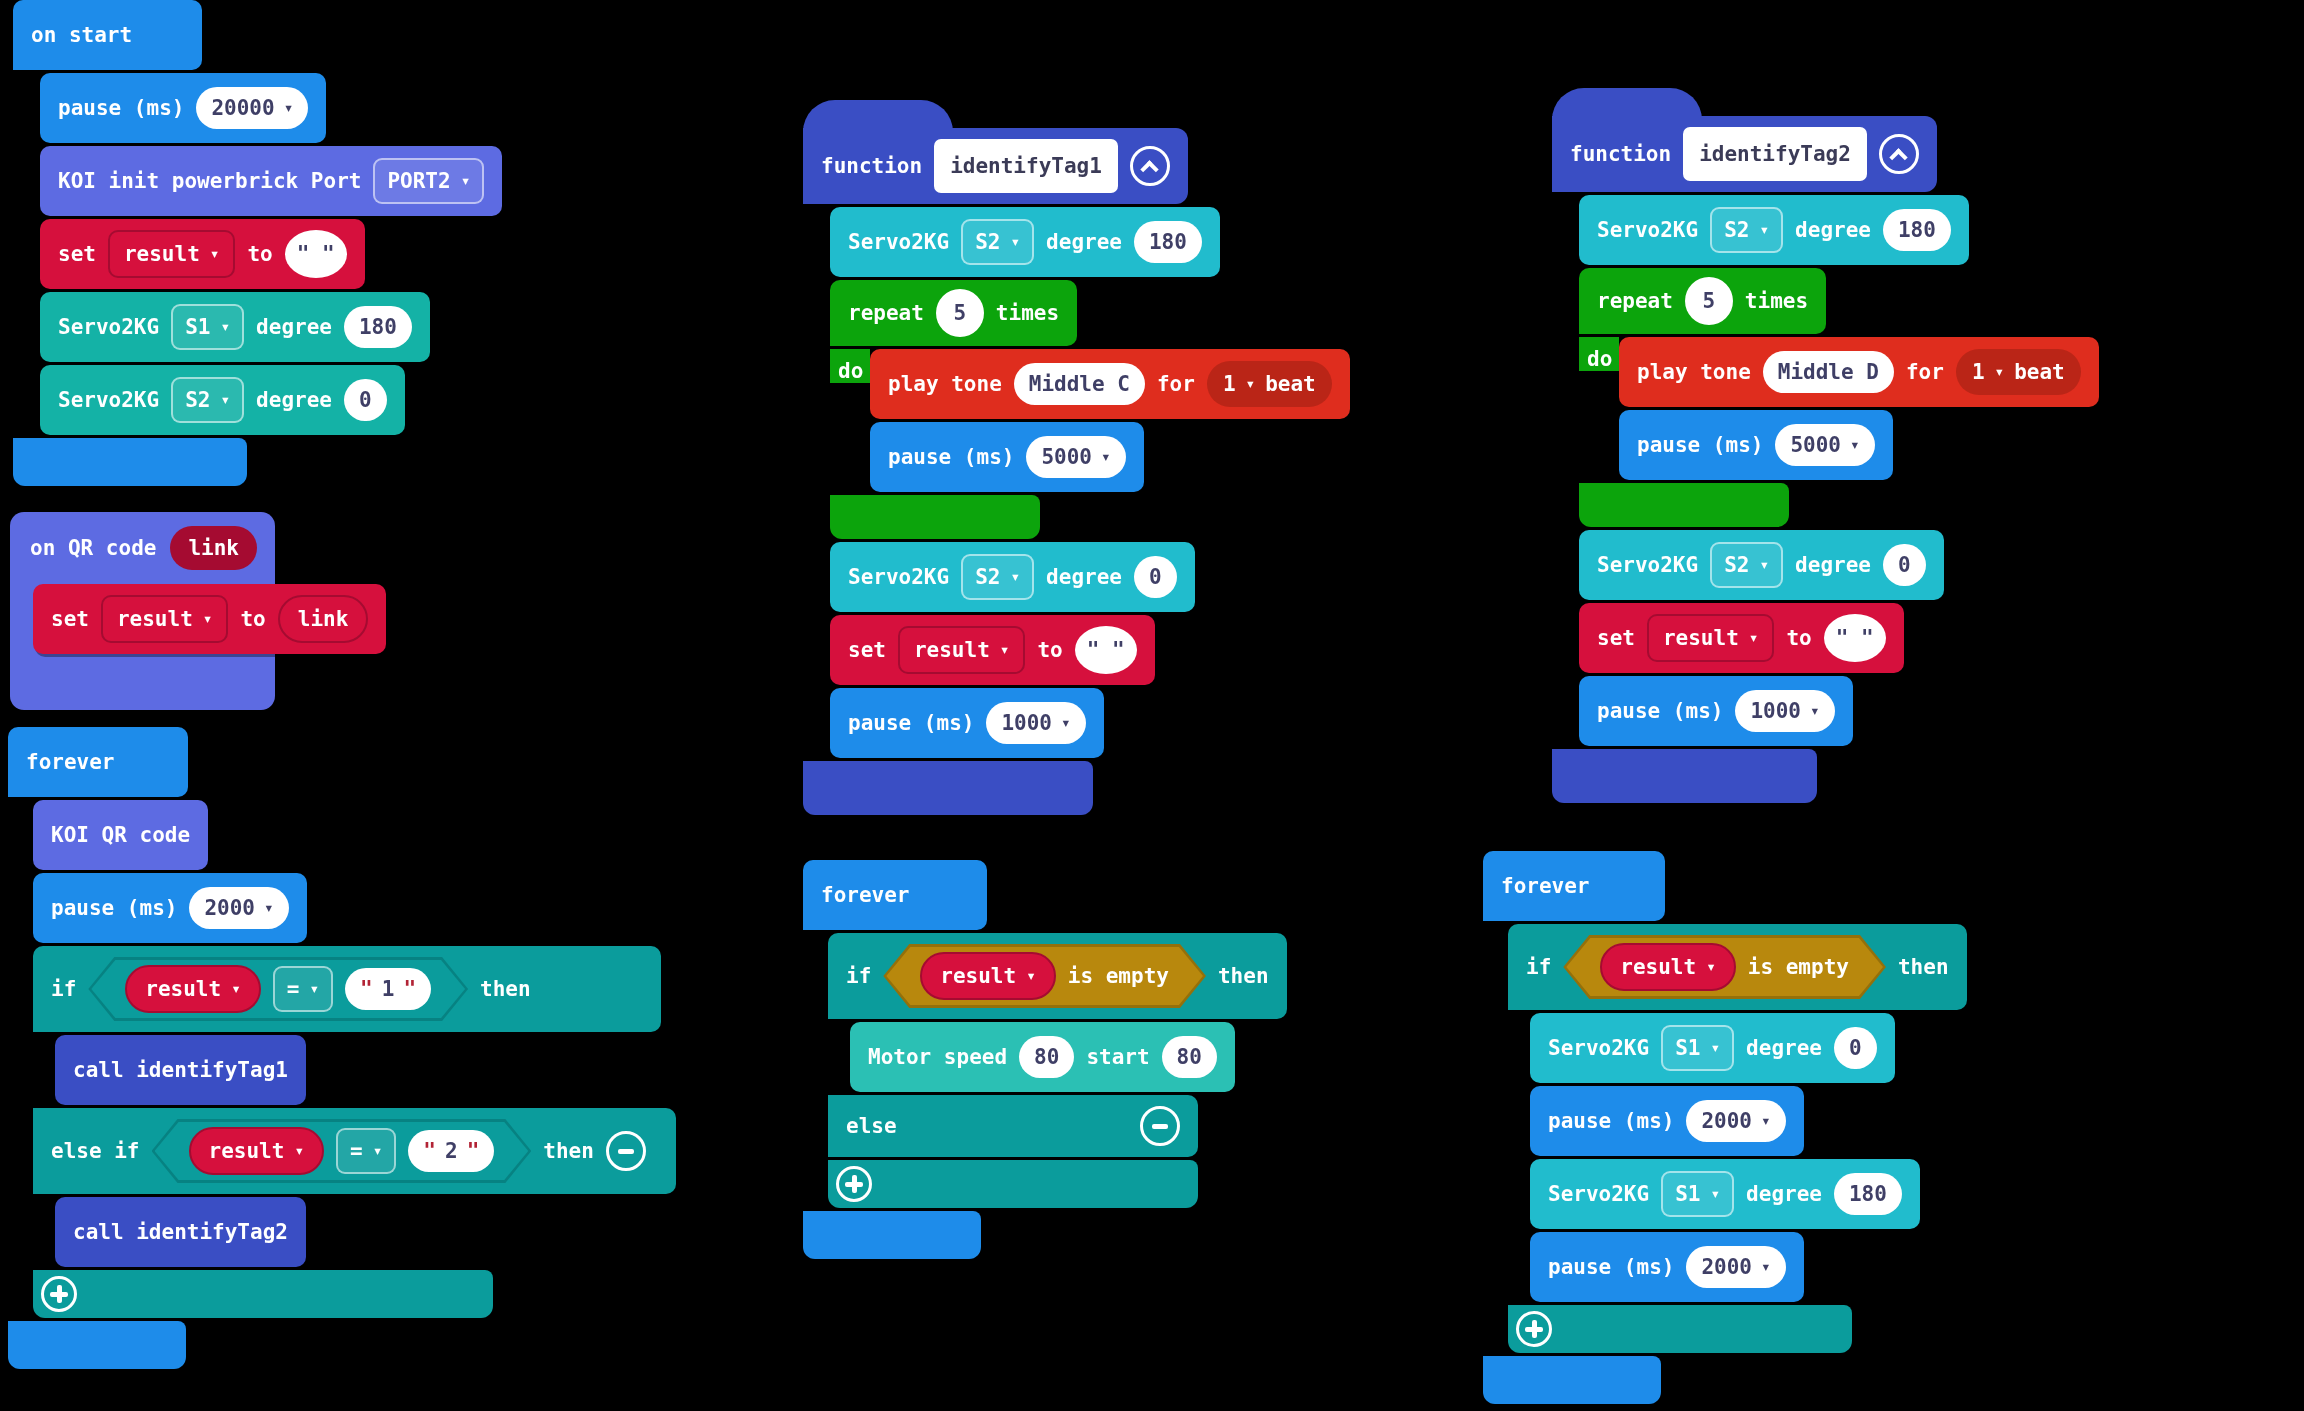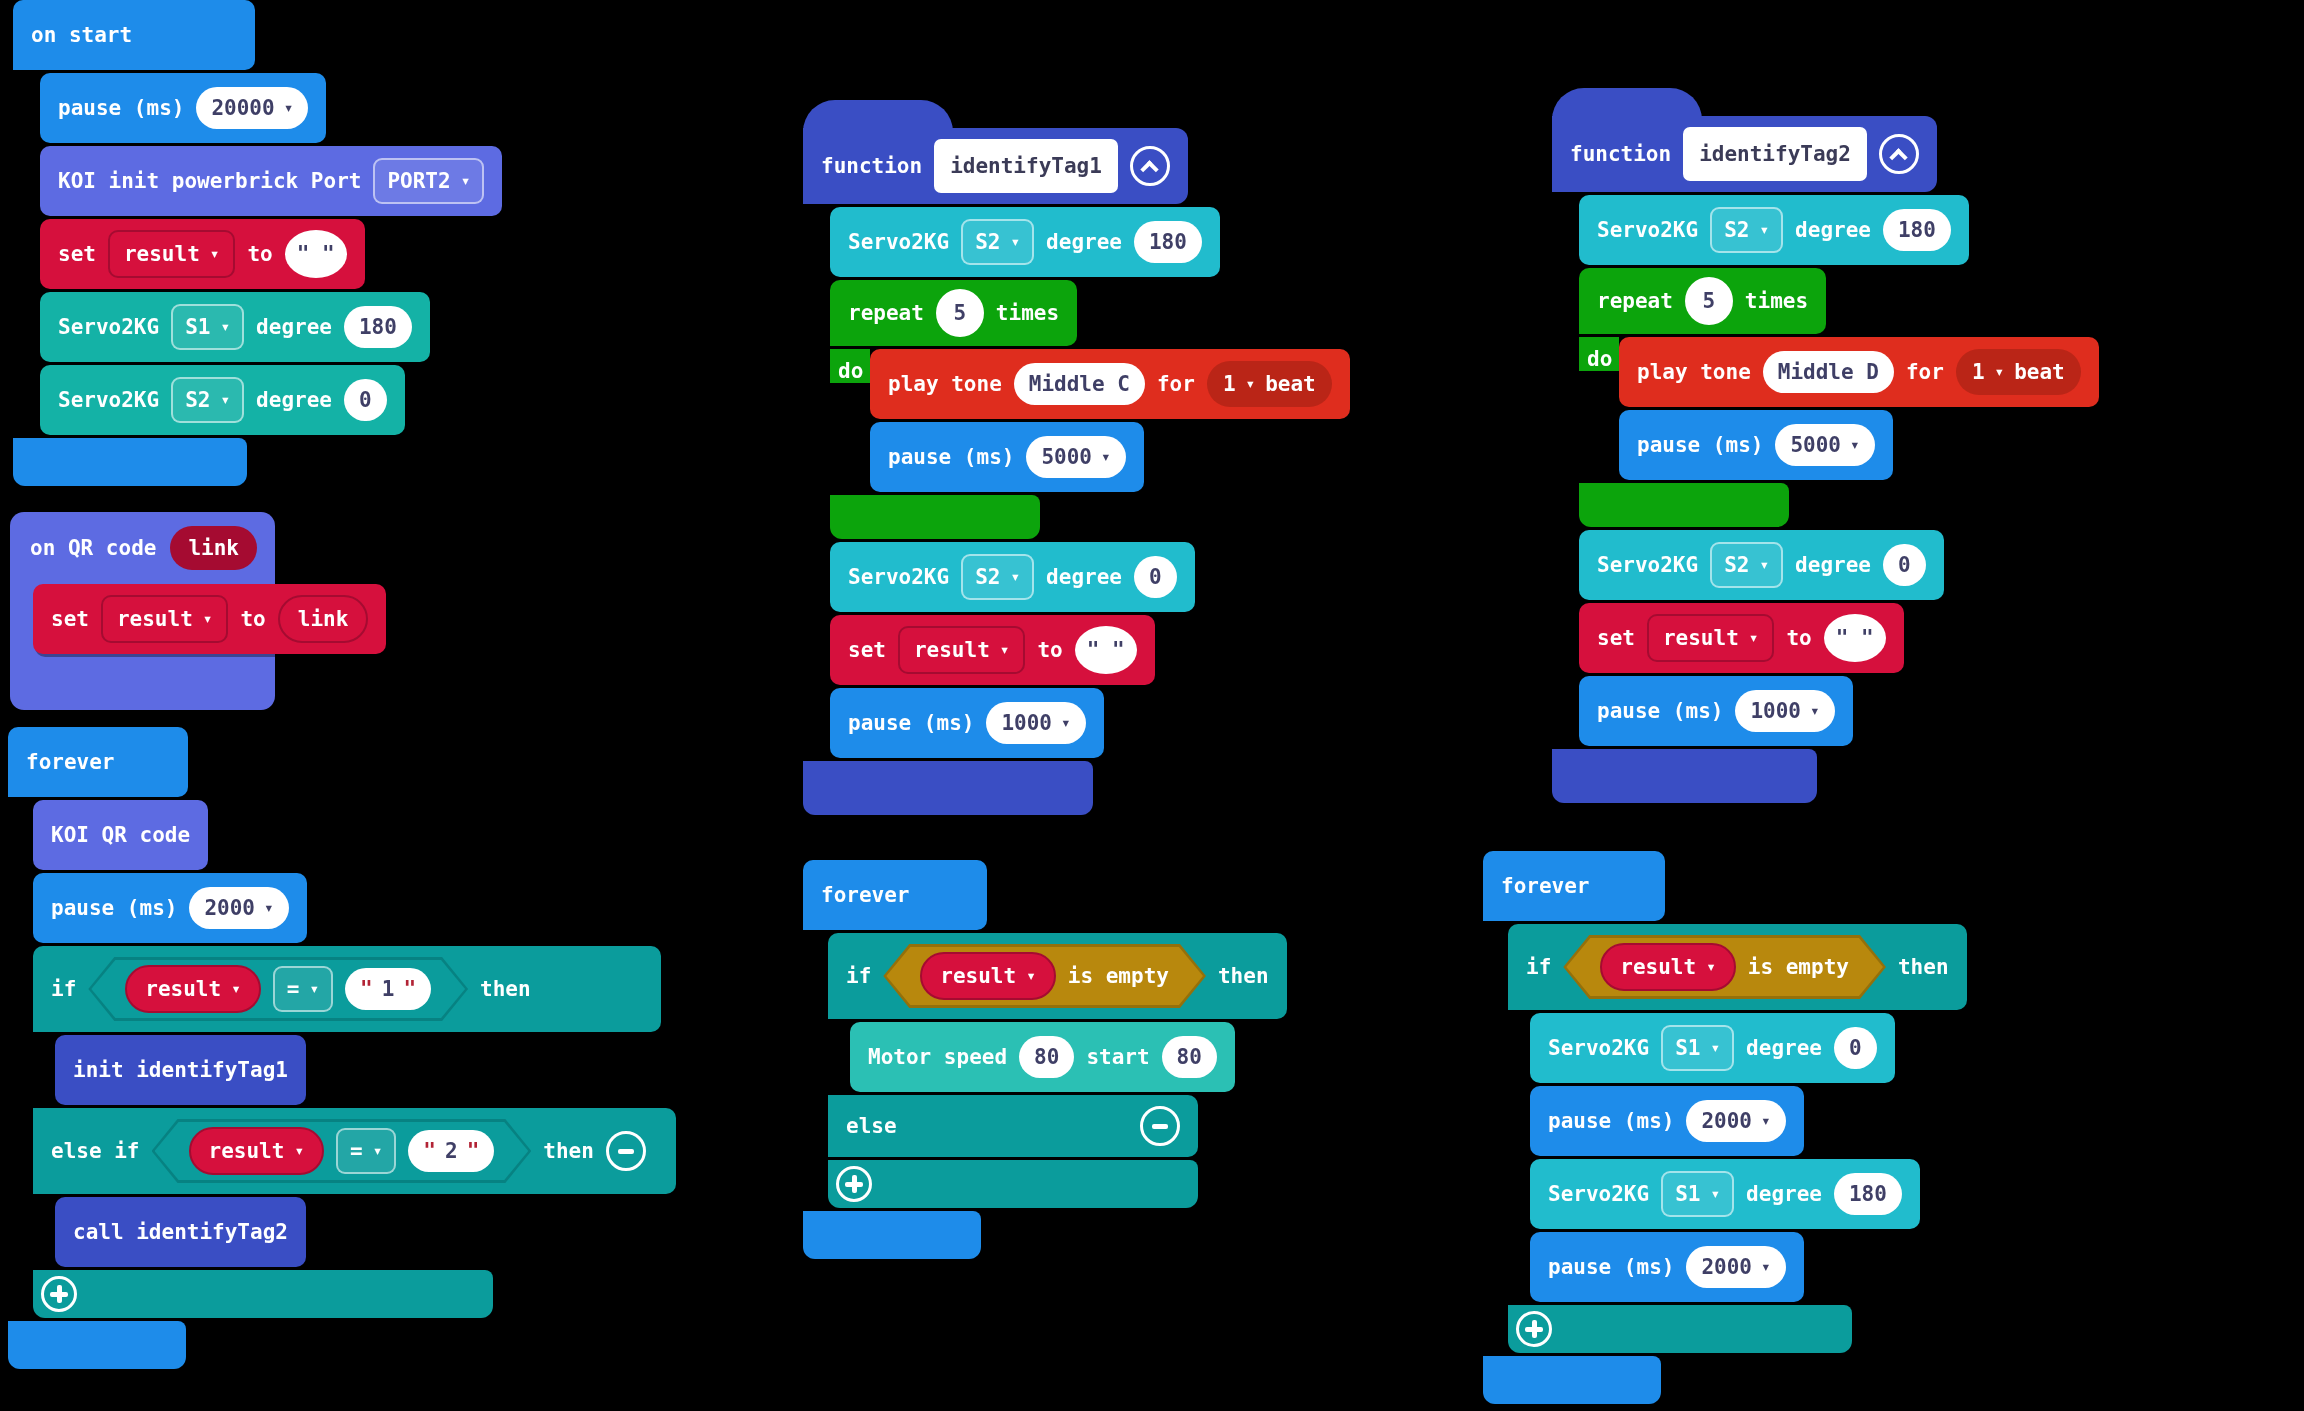--- a/index.html
+++ b/index.html
@@ -81,21 +81,21 @@
   .fnname{background:#fff;border-radius:7px;min-height:54px;padding:0 16px;color:#3b3b57;display:inline-flex;align-items:center}
   .eventbox{position:relative;border-radius:14px;box-shadow:2px 3px 0 rgba(0,0,0,.35)}
   .eventhead{display:flex;align-items:center;gap:14px;padding:14px 20px}
   .dolbl{color:#fff;padding:10px 0 0 8px}
 </style>
 </head>
 <body>
 
 <div class="stack" style="left:13px;top:0">
   <div class="cblk">
-    <div class="row chead" style="background:var(--blue);width:242px">
+    <div class="row chead" style="background:var(--blue);width:189px">
       <span class="lbl">on start</span>
     </div>
     <div class="cbody">
       <div class="cspine" style="background:var(--blue);width:27px"></div>
       <div class="ckids">
         <div class="row" style="background:var(--blue)">
           <span class="lbl">pause (ms)</span>
           <span class="oval">
               <span>20000</span>
               <span class="caret">▾</span>
@@ -205,21 +205,21 @@
                     <span class="qt">"</span>
                   </span>
             </span>
               </span>
             <span class="lbl">then</span>
           </div>
           <div class="cbody">
             <div class="cspine" style="background:var(--teal);width:22px"></div>
             <div class="ckids">
               <div class="row" style="background:var(--fnblue)">
-                <span class="lbl">init identifyTag1</span>
+                <span class="lbl">call identifyTag1</span>
               </div>
             </div>
           </div>
           <div class="row ifhead elserow" style="background:var(--teal);min-width:628px;padding-right:30px">
             <span class="lbl">else if</span>
             <span class="hexo teal">
                 <span class="hex teal">
               <span class="varpill">
                     <span>result</span>
                     <span class="caret">▾</span>

